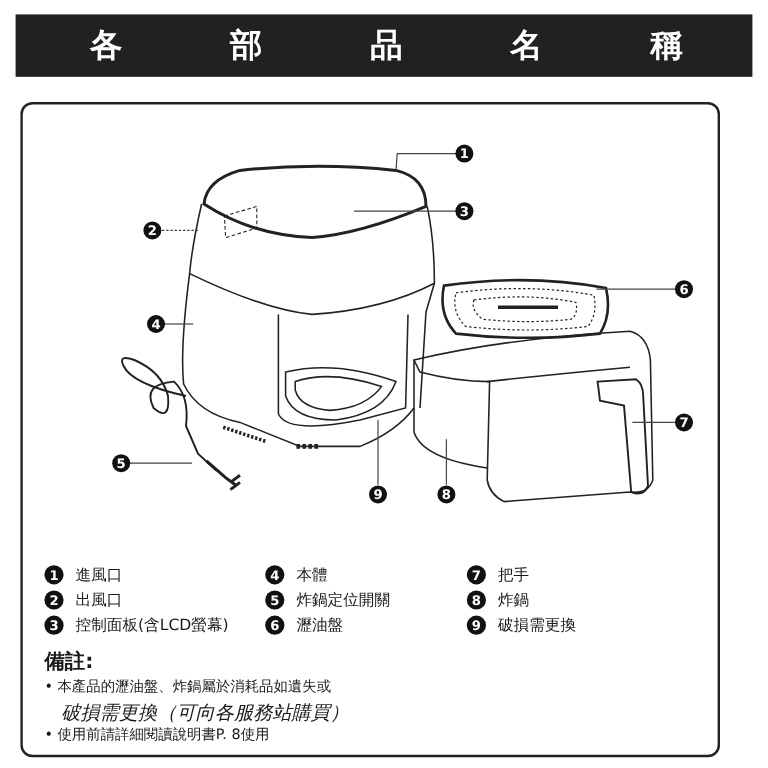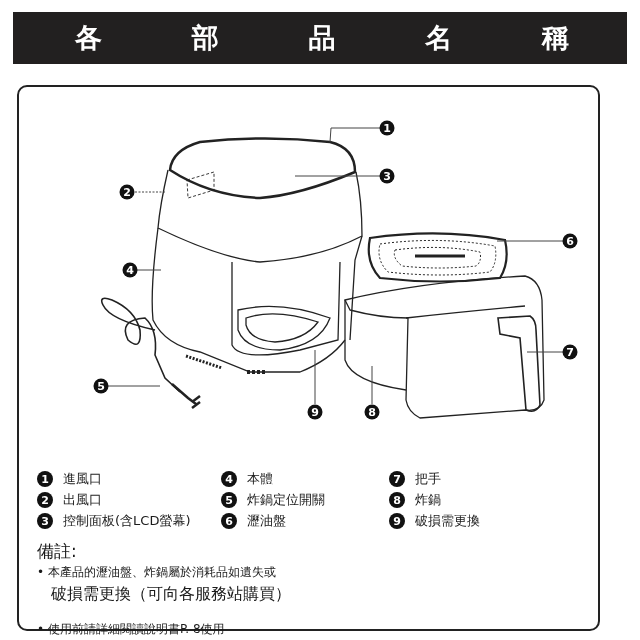--- a/index.html
+++ b/index.html
@@ -5,23 +5,23 @@
   html, body { margin:0; padding:0; background:#fff; }
   body { width:640px; height:640px; position:relative; overflow:hidden; font-family:"DejaVu Sans", sans-serif; color:#1a1a1a; }
   .banner { position:absolute; left:13px; top:12px; width:493px; height:52px; width:493px; background:#222020; display:flex; justify-content:space-between; align-items:center; padding:0 60px 0 55px; box-sizing:border-box; width:493px; }
   .banner { left:13px; width:493px; }
   .banner-char { color:#fff; font-size:27px; font-weight:bold; }
   .frame { position:absolute; left:17px; top:85px; width:583px; height:546px; border:2px solid #222; border-radius:10px; box-sizing:border-box; }
   .diagram { position:absolute; left:0; top:0; }
   .legend { position:absolute; font-size:13px; }
   .legend-item { position:absolute; display:flex; align-items:center; white-space:nowrap; }
   .num { display:inline-flex; width:16px; height:16px; border-radius:50%; background:#111; color:#fff; font-size:11px; font-weight:bold; align-items:center; justify-content:center; margin-right:10px; }
-  .notes-title { position:absolute; left:37px; top:540px; font-size:17px; font-weight:normal; }
+  .notes-title { position:absolute; left:37px; top:540px; font-size:17px; font-weight:bold; }
   .note { position:absolute; left:37px; font-size:12px; white-space:nowrap; }
-  .note-cont { position:absolute; left:51px; font-size:16px; white-space:nowrap; }
+  .note-cont { position:absolute; left:51px; font-size:16px; white-space:nowrap;font-style:italic; }
 </style>
 </head>
 <body>
 
 <div class="banner" style="left:13px;width:614px;top:12px;height:52px;padding:0 58px 0 62px;">
   <span class="banner-char">各</span>
   <span class="banner-char">部</span>
   <span class="banner-char">品</span>
   <span class="banner-char">名</span>
   <span class="banner-char">稱</span>
@@ -148,13 +148,13 @@
     </div>
   <div class="legend-item" style="left:389px;top:512px;">
       <span class="num">9</span>
       <span>破損需更換</span>
     </div>
 </div>
 
 <div class="notes-title">備註:</div>
 <div class="note" style="top:564px;">• 本產品的瀝油盤、炸鍋屬於消耗品如遺失或</div>
 <div class="note-cont" style="top:584px;">破損需更換（可向各服務站購買）</div>
-<div class="note" style="top:621px;text-align:center;">• 使用前請詳細閱讀說明書P. 8使用</div>
+<div class="note" style="top:604px;text-align:center;">• 使用前請詳細閱讀說明書P. 8使用</div>
 
 </body></html>

